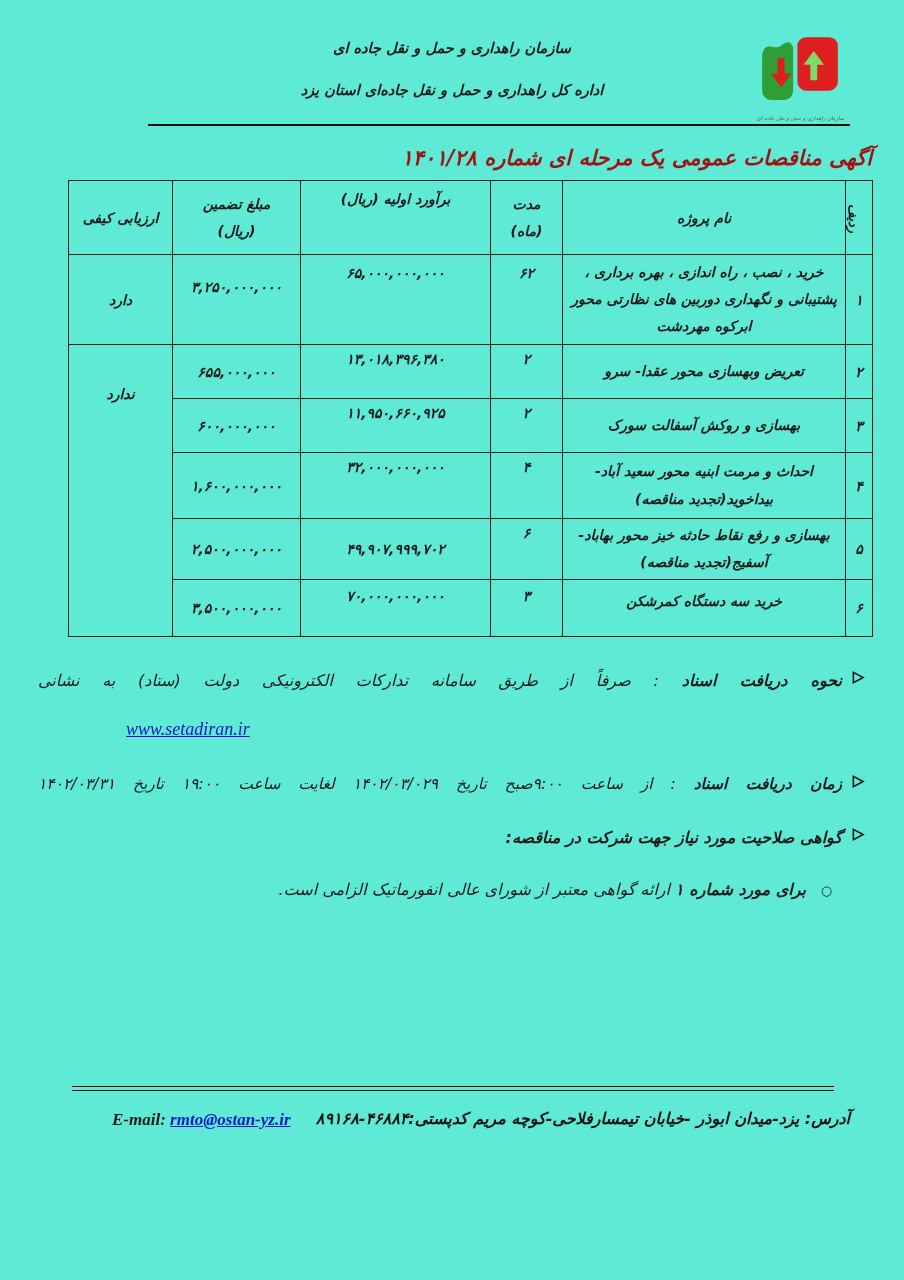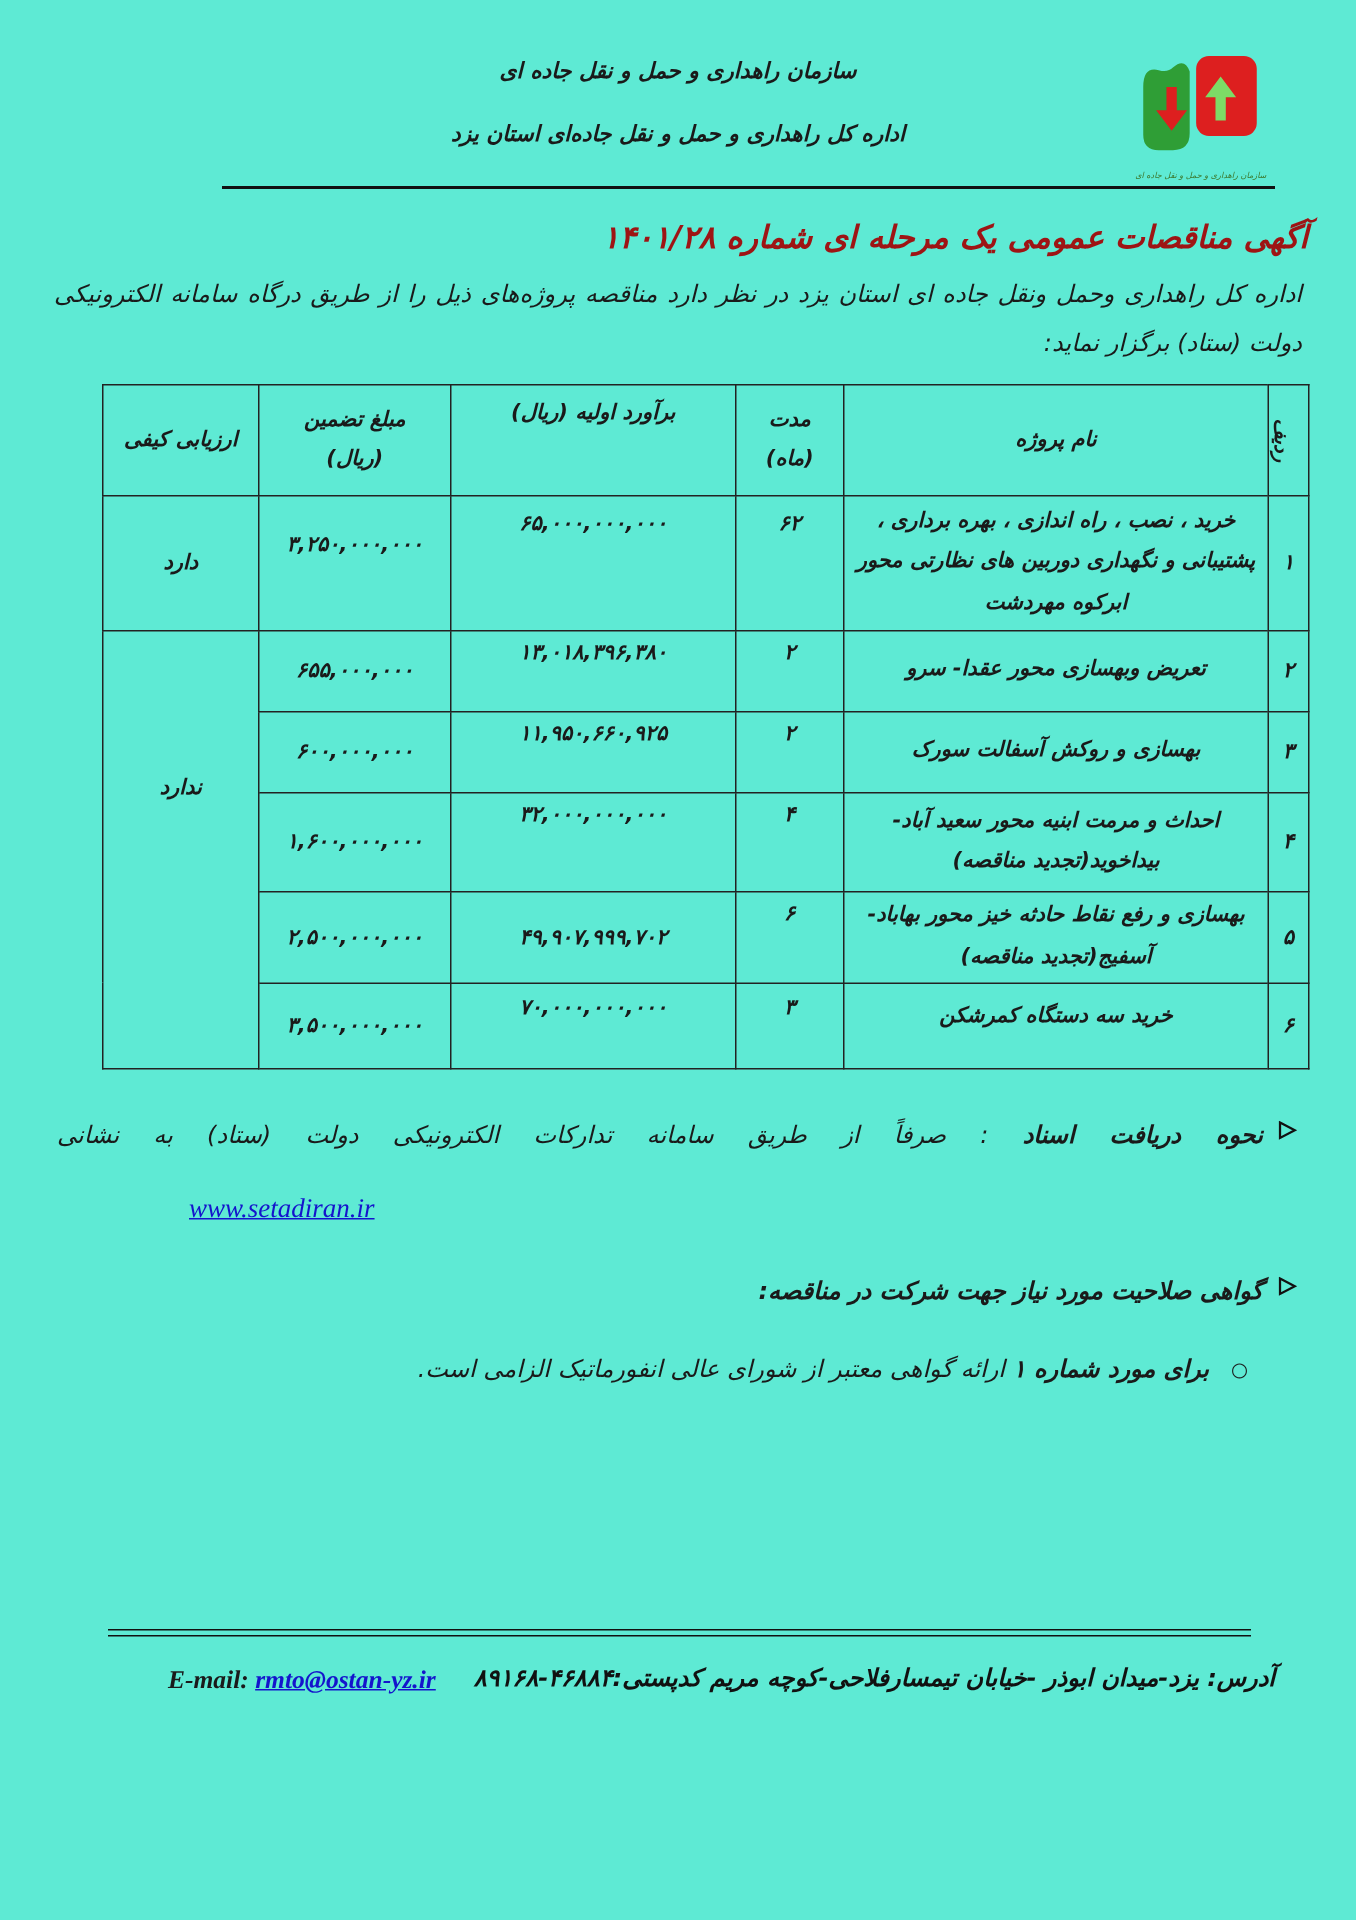--- a/index.html
+++ b/index.html
@@ -67,21 +67,20 @@
           <path d="M24,30 l0,18 l-8,0 l12,16 l12,-16 l-8,0 l0,-18 z" fill="#dd1f1f"></path>
           <path d="M70,56 l0,-18 l8,0 l-12,-16 l-12,16 l8,0 l0,18 z" fill="#7ddb66"></path>
         </svg>
         <div class="logo-cap">سازمان راهداری و حمل و نقل جاده ای</div>
       </div>
       <div class="hdr-rule"></div>
     </div>
 
     <div class="title" id="docTitle" style="color: rgb(158, 20, 20);">آگهی مناقصات عمومی یک مرحله ای شماره ۱۴۰۱/۲۸</div>
 
-    <p class="intro">اداره کل راهداری وحمل ونقل جاده ای استان یزد در نظر دارد مناقصه پروژه‌های ذیل را از طریق درگاه سامانه الکترونیکی دولت (ستاد) برگزار نماید:</p>
 
     <table class="tenders">
       <colgroup>
         <col style="width:27px">
           <col style="width:283px">
           <col style="width:72px">
         <col style="width:190px">
           <col style="width:128px">
           <col style="width:104px">
       </colgroup>
@@ -107,21 +106,21 @@
         <td style="vertical-align:top;padding-top:10px;">۶۵,۰۰۰,۰۰۰,۰۰۰</td>
         <td style="vertical-align:top;padding-top:24px;">۳,۲۵۰,۰۰۰,۰۰۰</td>
         <td>دارد</td>
       </tr>
       <tr class="tr2">
         <td>۲</td>
         <td class="cell-name">تعریض وبهسازی محور عقدا- سرو</td>
         <td style="vertical-align:top;padding-top:6px;">۲</td>
         <td style="vertical-align:top;padding-top:6px;">۱۳,۰۱۸,۳۹۶,۳۸۰</td>
         <td>۶۵۵,۰۰۰,۰۰۰</td>
-        <td rowspan="5" style="vertical-align:top;padding-top:96px;">ندارد</td>
+        <td rowspan="5" style="vertical-align:top;padding-top:41px;">ندارد</td>
       </tr>
       <tr class="tr3">
         <td>۳</td>
         <td class="cell-name">بهسازی و روکش آسفالت سورک</td>
         <td style="vertical-align:top;padding-top:6px;">۲</td>
         <td style="vertical-align:top;padding-top:6px;">۱۱,۹۵۰,۶۶۰,۹۲۵</td>
         <td>۶۰۰,۰۰۰,۰۰۰</td>
       </tr>
       <tr class="tr4">
         <td>۴</td>
@@ -158,20 +157,30 @@
         <div class="nbody">
           <div class="jline">
             <b class="lbl">نحوه دریافت اسناد</b><span> : صرفاً از طریق سامانه تدارکات الکترونیکی دولت (ستاد) به نشانی</span>
           </div>
           <div class="linkline">
             <a class="blue setad" style="color: rgb(20, 20, 204);">www.setadiran.ir</a>
           </div>
         </div>
       </div>
 
+      <div class="notice">
+        <span class="arrow">
+          <svg width="15" height="15" viewBox="0 0 16 16">
+              <path d="M2.5,2.5 L13,8 L2.5,13.5 Z" fill="none" stroke="#111" stroke-width="1.6"></path>
+            </svg>
+        </span>
+        <div class="nbody jline" style="font-size:15.5px;">
+          <b class="lbl">زمان دریافت اسناد</b><span> : از ساعت ۹:۰۰صبح تاریخ ۱۴۰۲/۰۳/۰۲۹ لغایت ساعت ۱۹:۰۰ تاریخ ۱۴۰۲/۰۳/۳۱</span>
+        </div>
+      </div>
 
       <div class="notice">
         <span class="arrow">
           <svg width="15" height="15" viewBox="0 0 16 16">
               <path d="M2.5,2.5 L13,8 L2.5,13.5 Z" fill="none" stroke="#111" stroke-width="1.6"></path>
             </svg>
         </span>
         <div class="nbody">
           <b class="lbl">گواهی صلاحیت مورد نیاز جهت شرکت در مناقصه:</b>
         </div>

